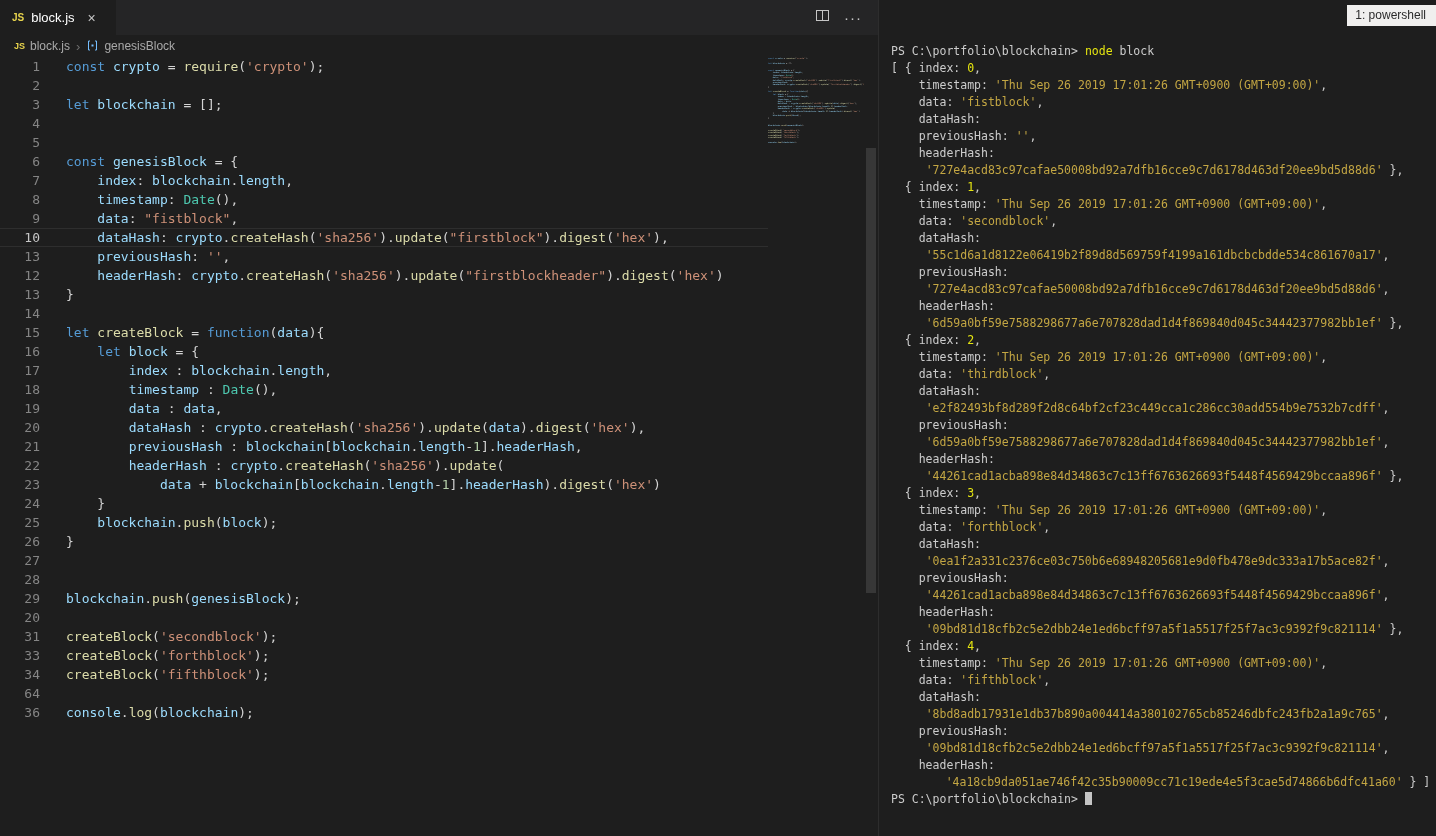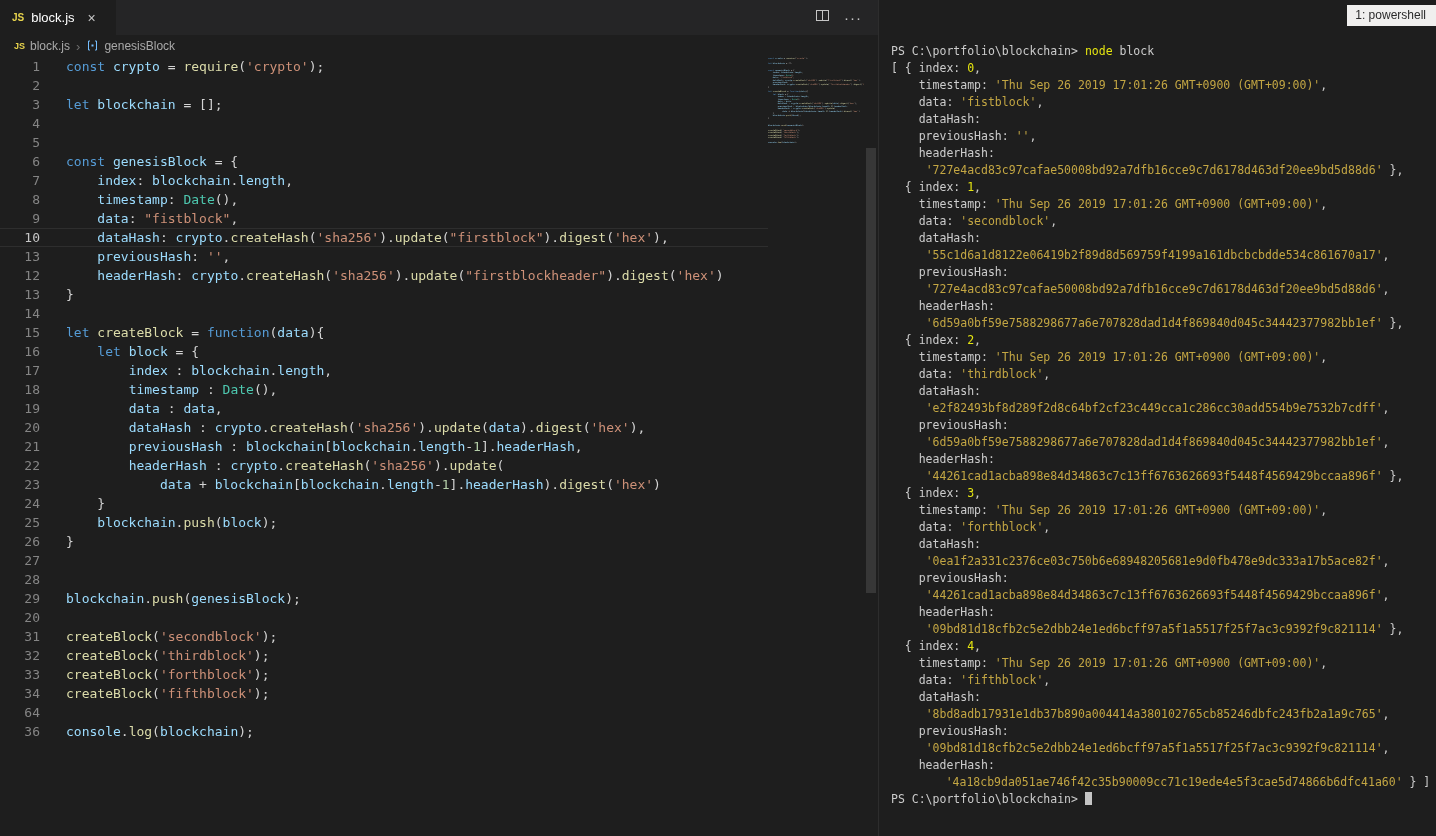--- a/index.html
+++ b/index.html
@@ -115,21 +115,20 @@
           <div class="code-line"><span class="ln">22</span><span class="lc"><span style="color: rgb(212, 212, 212);">        </span><span style="color: rgb(156, 220, 254);">headerHash</span><span style="color: rgb(212, 212, 212);"> : </span><span style="color: rgb(156, 220, 254);">crypto</span><span style="color: rgb(212, 212, 212);">.</span><span style="color: rgb(220, 220, 170);">createHash</span><span style="color: rgb(212, 212, 212);">(</span><span style="color: rgb(206, 145, 120);">'sha256'</span><span style="color: rgb(212, 212, 212);">).</span><span style="color: rgb(220, 220, 170);">update</span><span style="color: rgb(212, 212, 212);">(</span></span></div>
           <div class="code-line"><span class="ln">23</span><span class="lc"><span style="color: rgb(212, 212, 212);">            </span><span style="color: rgb(156, 220, 254);">data</span><span style="color: rgb(212, 212, 212);"> + </span><span style="color: rgb(156, 220, 254);">blockchain</span><span style="color: rgb(212, 212, 212);">[</span><span style="color: rgb(156, 220, 254);">blockchain</span><span style="color: rgb(212, 212, 212);">.</span><span style="color: rgb(156, 220, 254);">length</span><span style="color: rgb(212, 212, 212);">-</span><span style="color: rgb(181, 206, 168);">1</span><span style="color: rgb(212, 212, 212);">].</span><span style="color: rgb(156, 220, 254);">headerHash</span><span style="color: rgb(212, 212, 212);">).</span><span style="color: rgb(220, 220, 170);">digest</span><span style="color: rgb(212, 212, 212);">(</span><span style="color: rgb(206, 145, 120);">'hex'</span><span style="color: rgb(212, 212, 212);">)</span></span></div>
           <div class="code-line"><span class="ln">24</span><span class="lc"><span style="color: rgb(212, 212, 212);">    }</span></span></div>
           <div class="code-line"><span class="ln">25</span><span class="lc"><span style="color: rgb(212, 212, 212);">    </span><span style="color: rgb(156, 220, 254);">blockchain</span><span style="color: rgb(212, 212, 212);">.</span><span style="color: rgb(220, 220, 170);">push</span><span style="color: rgb(212, 212, 212);">(</span><span style="color: rgb(156, 220, 254);">block</span><span style="color: rgb(212, 212, 212);">);</span></span></div>
           <div class="code-line"><span class="ln">26</span><span class="lc"><span style="color: rgb(212, 212, 212);">}</span></span></div>
           <div class="code-line"><span class="ln">27</span><span class="lc"></span></div>
           <div class="code-line"><span class="ln">28</span><span class="lc"></span></div>
           <div class="code-line"><span class="ln">29</span><span class="lc"><span style="color: rgb(156, 220, 254);">blockchain</span><span style="color: rgb(212, 212, 212);">.</span><span style="color: rgb(220, 220, 170);">push</span><span style="color: rgb(212, 212, 212);">(</span><span style="color: rgb(156, 220, 254);">genesisBlock</span><span style="color: rgb(212, 212, 212);">);</span></span></div>
           <div class="code-line"><span class="ln">20</span><span class="lc"></span></div>
           <div class="code-line"><span class="ln">31</span><span class="lc"><span style="color: rgb(220, 220, 170);">createBlock</span><span style="color: rgb(212, 212, 212);">(</span><span style="color: rgb(206, 145, 120);">'secondblock'</span><span style="color: rgb(212, 212, 212);">);</span></span></div>
-          <div class="code-line"><span class="ln">32</span><span class="lc"><span style="color: rgb(220, 220, 170);">createBlock</span><span style="color: rgb(212, 212, 212);">(</span><span style="color: rgb(206, 145, 120);">'thirdblock'</span><span style="color: rgb(212, 212, 212);">);</span></span></div>
           <div class="code-line"><span class="ln">33</span><span class="lc"><span style="color: rgb(220, 220, 170);">createBlock</span><span style="color: rgb(212, 212, 212);">(</span><span style="color: rgb(206, 145, 120);">'forthblock'</span><span style="color: rgb(212, 212, 212);">);</span></span></div>
           <div class="code-line"><span class="ln">34</span><span class="lc"><span style="color: rgb(220, 220, 170);">createBlock</span><span style="color: rgb(212, 212, 212);">(</span><span style="color: rgb(206, 145, 120);">'fifthblock'</span><span style="color: rgb(212, 212, 212);">);</span></span></div>
           <div class="code-line"><span class="ln">64</span><span class="lc"></span></div>
           <div class="code-line"><span class="ln">36</span><span class="lc"><span style="color: rgb(156, 220, 254);">console</span><span style="color: rgb(212, 212, 212);">.</span><span style="color: rgb(220, 220, 170);">log</span><span style="color: rgb(212, 212, 212);">(</span><span style="color: rgb(156, 220, 254);">blockchain</span><span style="color: rgb(212, 212, 212);">);</span></span></div>
         </div>
       <div class="minimap">
         <div class="mm-content">
             <div class="mm-line"><span style="color: rgb(86, 156, 214);">const</span><span style="color: rgb(212, 212, 212);"> </span><span style="color: rgb(156, 220, 254);">crypto</span><span style="color: rgb(212, 212, 212);"> = </span><span style="color: rgb(220, 220, 170);">require</span><span style="color: rgb(212, 212, 212);">(</span><span style="color: rgb(206, 145, 120);">'crypto'</span><span style="color: rgb(212, 212, 212);">);</span></div>
             <div class="mm-line"></div>
             <div class="mm-line"><span style="color: rgb(86, 156, 214);">let</span><span style="color: rgb(212, 212, 212);"> </span><span style="color: rgb(156, 220, 254);">blockchain</span><span style="color: rgb(212, 212, 212);"> = [];</span></div>

